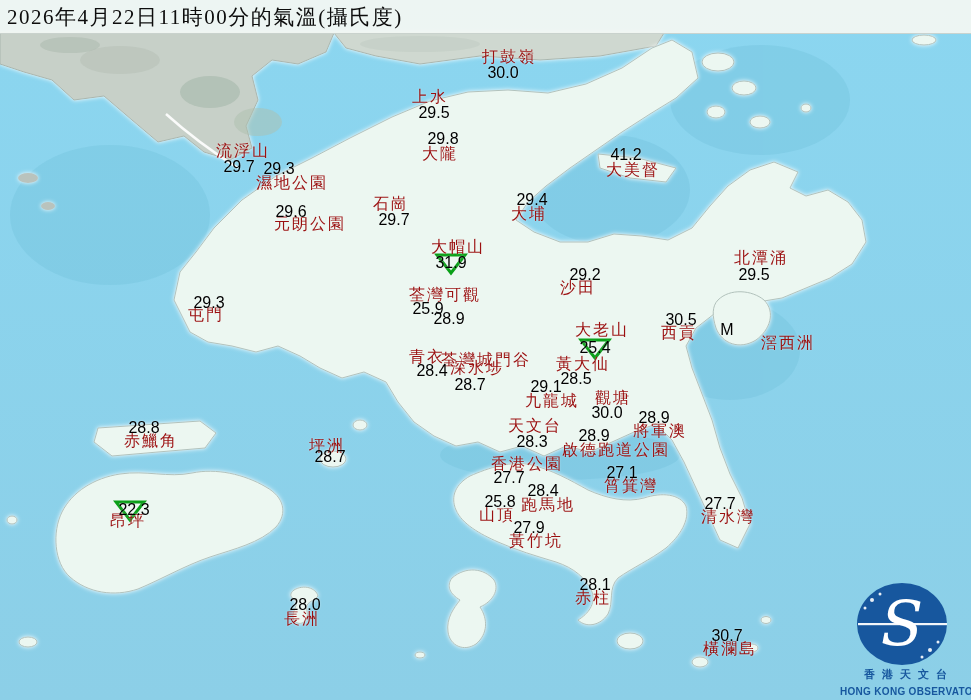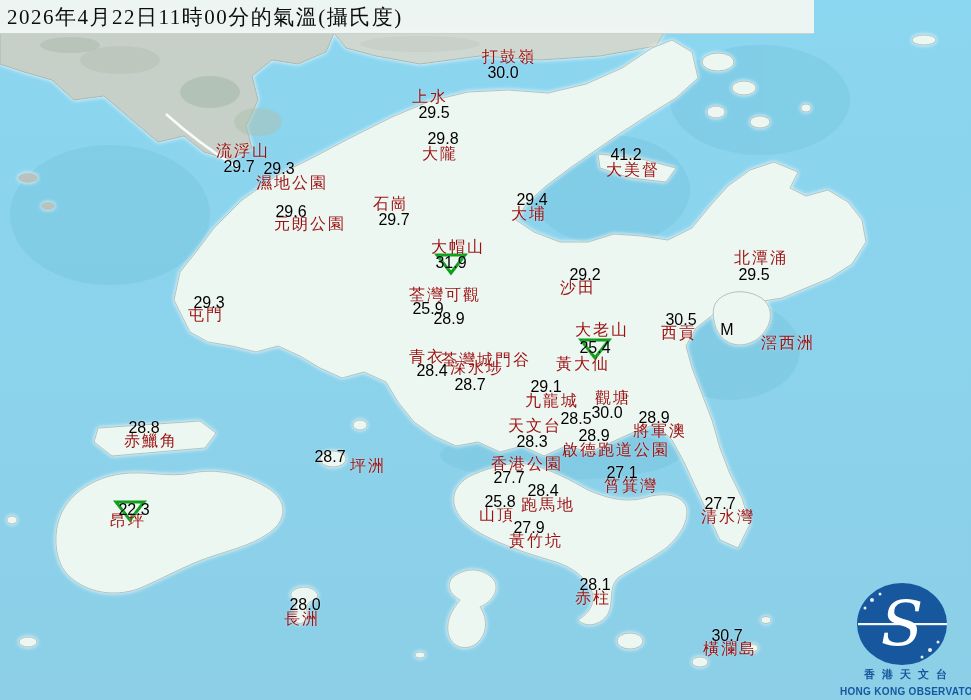--- a/index.html
+++ b/index.html
@@ -1,19 +1,19 @@
 <!DOCTYPE html>
 <html><head>
 <meta charset="utf-8">
 <style>
   html,body{margin:0;padding:0;background:#777;}
   .screen{position:relative;width:971px;height:700px;overflow:hidden;
           font-family:"Liberation Sans",sans-serif;background:#8ed2ea;}
   .map{position:absolute;left:0;top:0;z-index:0;}
-  .titlebar{position:absolute;left:0;top:0;width:814px;height:33px;z-index:6;
+  .titlebar{position:absolute;left:0;top:0;width:971px;height:33px;z-index:6;
             background:rgba(243,246,242,0.94);
             border-bottom:1px solid rgba(170,182,176,0.55);
             display:flex;align-items:center;}
   .titlebar span{font-family:"Liberation Serif",serif;font-size:21px;color:#0d0d0d;
                  letter-spacing:1.5px;padding-left:7px;white-space:nowrap;}
   #stations{position:absolute;left:0;top:0;width:100%;height:100%;z-index:3;}
   .st-name{position:absolute;transform:translate(-50%,-50%);z-index:4;
            font-family:"Liberation Serif",serif;font-size:16px;color:#9a1010;
            letter-spacing:2px;white-space:nowrap;text-shadow:0 0 2px rgba(255,255,255,0.55);}
   .st-val{position:absolute;transform:translate(-50%,-50%);z-index:5;
@@ -151,21 +151,21 @@
       <div class="st-name" style="left: 486px; top: 330px; margin-top: 30px;">荃灣城門谷</div>
       <div class="tri" style="left: 595px; top: 349px;"><svg width="34" height="24" viewBox="0 0 34 24">
           <path d="M3 3 L31 3 L17 21 Z" fill="none" stroke="#0aa018" stroke-width="3"></path>
         </svg></div>
       <div class="st-val" style="left: 595px; top: 348px;">25.4</div>
       <div class="st-name" style="left: 602px; top: 330px;">大老山</div>
       <div class="st-val" style="left: 432px; top: 371px;">28.4</div>
       <div class="st-name" style="left: 427px; top: 357px;">青衣</div>
       <div class="st-val" style="left: 470px; top: 385px;">28.7</div>
       <div class="st-name" style="left: 477px; top: 368px;">深水埗</div>
-      <div class="st-val" style="left: 576px; top: 379px; margin-top: 40px;">28.5</div>
+      <div class="st-val" style="left: 576px; top: 379px;">28.5</div>
       <div class="st-name" style="left: 583px; top: 364px;">黃大仙</div>
       <div class="st-val" style="left: 546px; top: 387px;">29.1</div>
       <div class="st-name" style="left: 552px; top: 401px;">九龍城</div>
       <div class="st-val" style="left: 607px; top: 413px;">30.0</div>
       <div class="st-name" style="left: 613px; top: 398px;">觀塘</div>
       <div class="st-val" style="left: 654px; top: 418px;">28.9</div>
       <div class="st-name" style="left: 660px; top: 431px;">將軍澳</div>
       <div class="st-val" style="left: 532px; top: 442px;">28.3</div>
       <div class="st-name" style="left: 535px; top: 426px;">天文台</div>
       <div class="st-val" style="left: 594px; top: 436px;">28.9</div>
@@ -176,21 +176,21 @@
       <div class="st-name" style="left: 631px; top: 486px;">筲箕灣</div>
       <div class="st-val" style="left: 543px; top: 491px;">28.4</div>
       <div class="st-name" style="left: 548px; top: 505px;">跑馬地</div>
       <div class="st-val" style="left: 500px; top: 502px;">25.8</div>
       <div class="st-name" style="left: 497px; top: 515px;">山頂</div>
       <div class="st-val" style="left: 529px; top: 528px;">27.9</div>
       <div class="st-name" style="left: 536px; top: 541px;">黃竹坑</div>
       <div class="st-val" style="left: 144px; top: 428px;">28.8</div>
       <div class="st-name" style="left: 151px; top: 441px;">赤鱲角</div>
       <div class="st-val" style="left: 330px; top: 457px;">28.7</div>
-      <div class="st-name" style="left: 327px; top: 466px; margin-left: 41px;">坪洲</div>
+      <div class="st-name" style="left: 327px; top: 446px;">坪洲</div>
       <div class="tri" style="left: 130px; top: 511px;"><svg width="34" height="24" viewBox="0 0 34 24">
           <path d="M3 3 L31 3 L17 21 Z" fill="none" stroke="#0aa018" stroke-width="3"></path>
         </svg></div>
       <div class="st-val" style="left: 134px; top: 510px;">22.3</div>
       <div class="st-name" style="left: 128px; top: 521px;">昂坪</div>
       <div class="st-val" style="left: 305px; top: 605px;">28.0</div>
       <div class="st-name" style="left: 302px; top: 619px;">長洲</div>
       <div class="st-val" style="left: 595px; top: 585px;">28.1</div>
       <div class="st-name" style="left: 593px; top: 598px;">赤柱</div>
       <div class="st-val" style="left: 720px; top: 504px;">27.7</div>

